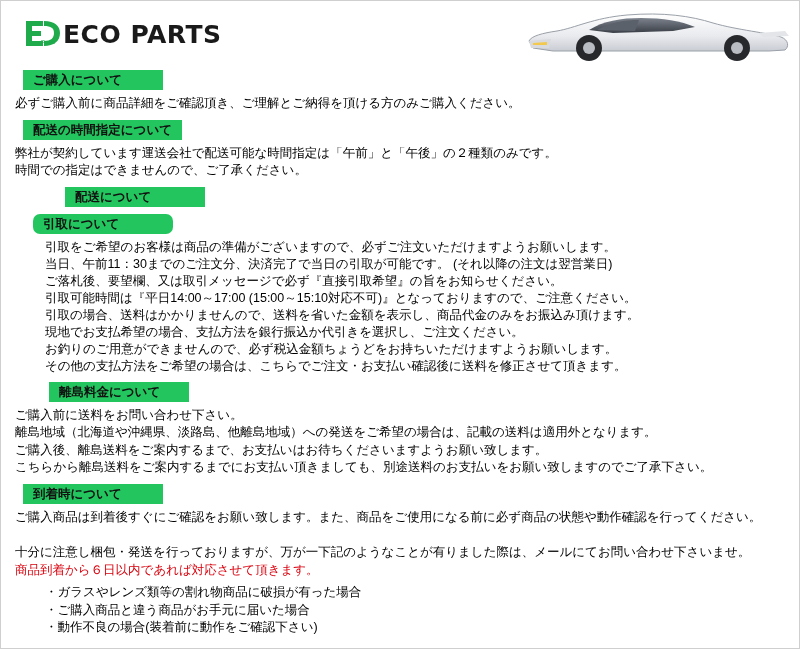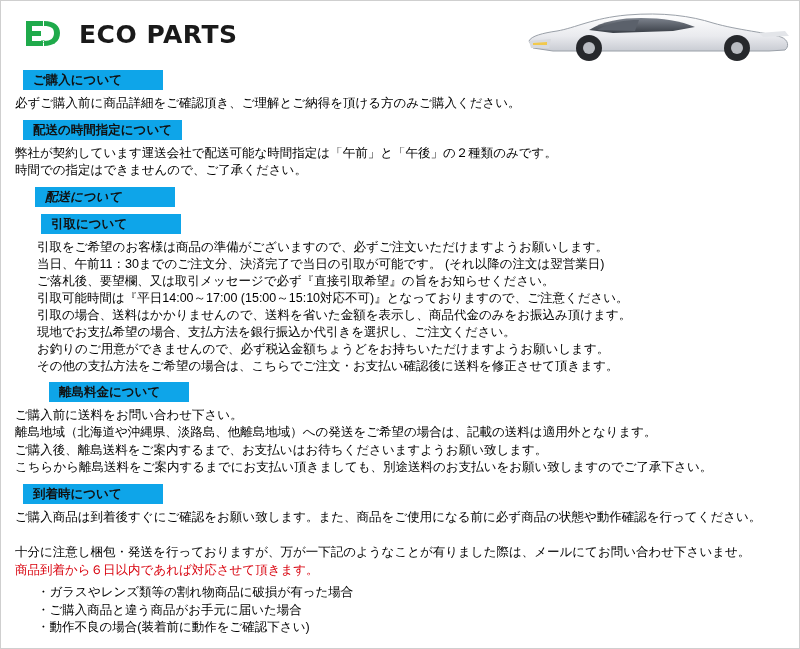--- a/index.html
+++ b/index.html
@@ -28,21 +28,21 @@
   .header {
     position: relative;
     height: 62px;
   }
   .logo-wrap {
     position: absolute;
     left: 22px;
     top: 16px;
     display: flex;
     align-items: center;
-    gap: 16px;
+    gap: 0;
   }
   .logo-mark {
     width: 40px;
     height: 34px;
     position: relative;
   }
   .logo-text {
     font-size: 25px;
     font-weight: bold;
     letter-spacing: 0.5px;
@@ -53,21 +53,21 @@
     position: absolute;
     right: 6px;
     top: 2px;
     width: 270px;
     height: 60px;
   }
 
   
   .sec-head {
     display: inline-block;
-    background: #0ea5e9;
+    background: #22c55e;
     color: #111;
     font-weight: bold;
     font-size: 12.5px;
     padding: 3px 10px 3px 10px;
     margin: 0;
     line-height: 14px;
     min-width: 120px;
   }
   .sec-head-wrap {
     padding-left: 22px;
@@ -76,21 +76,21 @@
 
   .body-block {
     padding-left: 26px;
     padding-right: 2px;
     margin-top: 5px;
     line-height: 17.5px;
   }
   .body-block p {
     margin: 0;
   }
-  .ind2 { padding-left: 36px; }
+  .ind2 { padding-left: 36px; margin-left: 8px; }
   .ind3 { padding-left: 14px; }
   .redtext { color: #d8000c; }
   .bullet-list p { margin: 0; }
   .small-gap { margin-top: 18px; }
   .tight { line-height: 17px; }
 </style>
 </head>
 <body>
 
 <div class="page">
@@ -143,27 +143,27 @@
 
   <div class="sec-head-wrap">
     <div class="sec-head">配送の時間指定について</div>
   </div>
   <div class="body-block ind3">
     <p>弊社が契約しています運送会社で配送可能な時間指定は「午前」と「午後」の２種類のみです。</p>
     <p>時間での指定はできませんので、ご了承ください。</p>
   </div>
 
   <div class="sec-head-wrap">
-    <div class="sec-head" style="margin-left:12px;font-style:italic;">配送について</div>
+    <div class="sec-head" style="margin-left:42px;">配送について</div>
   </div>
   <div class="body-block">
   </div>
 
   <div class="sec-head-wrap">
-    <div class="sec-head" style="margin-left:18px;">引取について</div>
+    <div class="sec-head" style="margin-left:10px;border-radius:7px;">引取について</div>
   </div>
   <div class="body-block ind2 tight">
     <p>引取をご希望のお客様は商品の準備がございますので、必ずご注文いただけますようお願いします。</p>
     <p>当日、午前11：30までのご注文分、決済完了で当日の引取が可能です。 (それ以降の注文は翌営業日)</p>
     <p>ご落札後、要望欄、又は取引メッセージで必ず『直接引取希望』の旨をお知らせください。</p>
     <p>引取可能時間は『平日14:00～17:00 (15:00～15:10対応不可)』となっておりますので、ご注意ください。</p>
     <p>引取の場合、送料はかかりませんので、送料を省いた金額を表示し、商品代金のみをお振込み頂けます。</p>
     <p>現地でお支払希望の場合、支払方法を銀行振込か代引きを選択し、ご注文ください。</p>
     <p>お釣りのご用意ができませんので、必ず税込金額ちょうどをお持ちいただけますようお願いします。</p>
     <p>その他の支払方法をご希望の場合は、こちらでご注文・お支払い確認後に送料を修正させて頂きます。</p>

